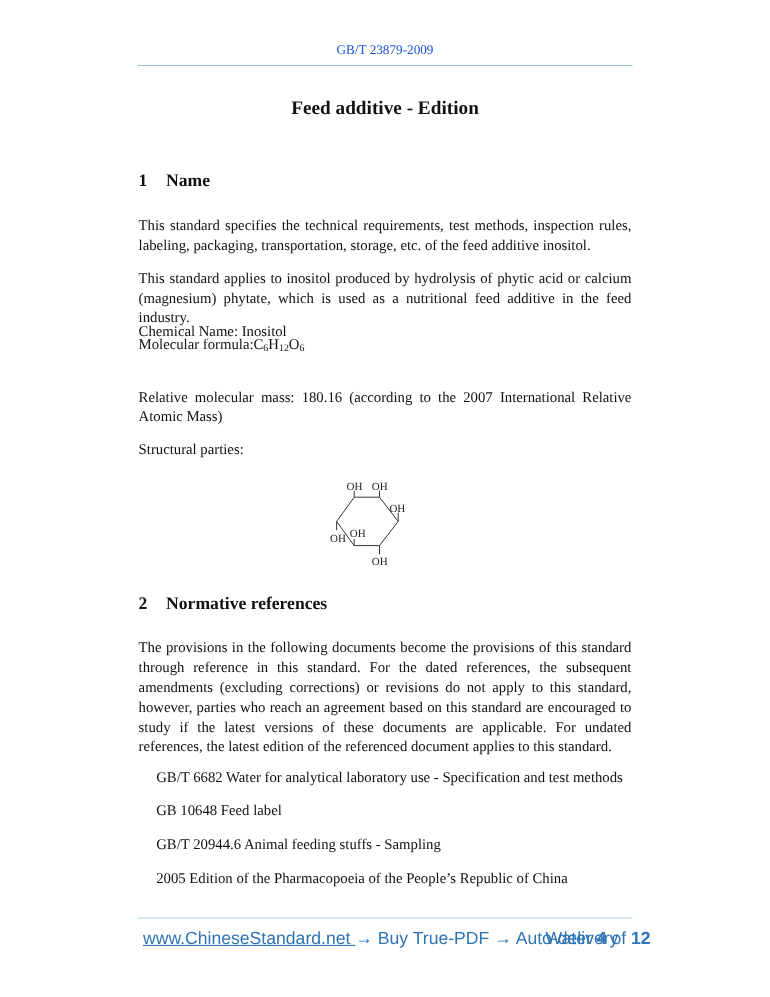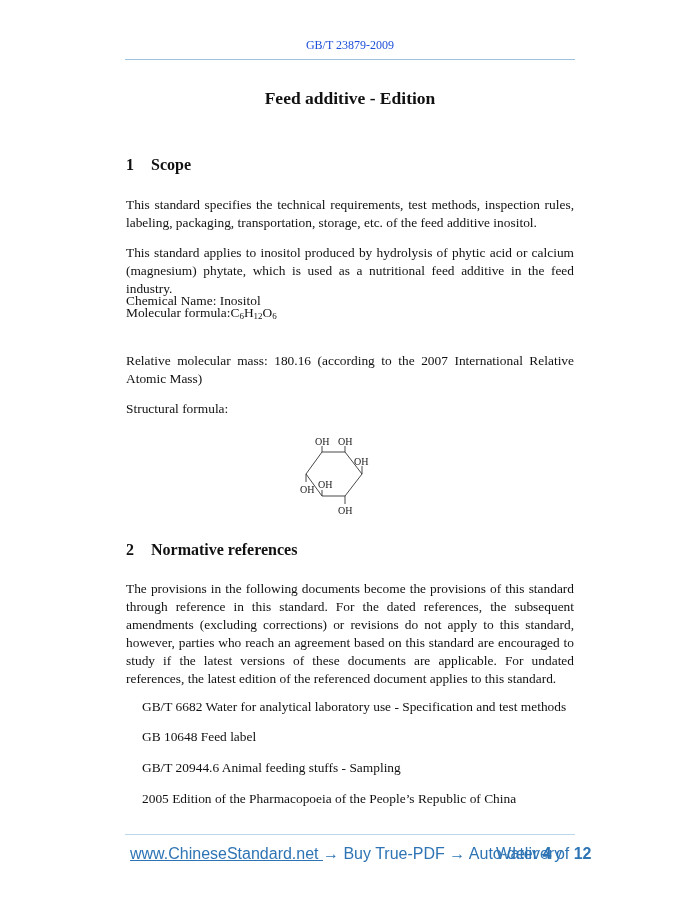--- a/index.html
+++ b/index.html
@@ -31,35 +31,35 @@
   </style>
 </head>
 <body>
 
 <div class="hdr">GB/T 23879-2009</div>
 <div class="hdr-rule"></div>
 
 <div class="title">Feed additive - Edition</div>
 
 <div class="h1" style="top:156px;">
-  <span class="num">1</span><span>Scope</span>
+  <span class="num">1</span><span>Name</span>
 </div>
 
 <div class="p last-left" style="top:196px;">This standard specifies the technical requirements, test methods, inspection rules, labeling, packaging, transportation, storage, etc. of the feed additive inositol.</div>
 <div class="p last-left" style="top:244px;">This standard applies to inositol produced by hydrolysis of phytic acid or calcium (magnesium) phytate, which is used as a nutritional feed additive in the feed industry.</div>
 
 <div class="p" style="top:292px;">Chemical Name: Inositol</div>
 
 <div class="p" style="top:304px;">
   <span>Molecular formula:</span><span>C</span><span class="sub">6</span><span>H</span><span class="sub">12</span><span>O</span><span class="sub">6</span>
 </div>
 
 <div class="p last-left" style="top:352px;">Relative molecular mass: 180.16 (according to the 2007 International Relative Atomic Mass)</div>
 
-<div class="p" style="top:400px;">Structural formula:</div>
+<div class="p" style="top:400px;">Structural parties:</div>
 
 <svg class="mol" viewBox="0 0 100 84">
   <g stroke="#333" stroke-width="0.9" fill="none">
     <polyline points="22,18 45,18 62,40 45,62 22,62 6,40 22,18"></polyline>
     <line x1="22" y1="18" x2="22" y2="12"></line>
     <line x1="45" y1="18" x2="45" y2="12"></line>
     <line x1="62" y1="40" x2="62" y2="32"></line>
     <line x1="45" y1="62" x2="45" y2="70"></line>
     <line x1="22" y1="62" x2="22" y2="56"></line>
     <line x1="6" y1="40" x2="6" y2="48"></line>

